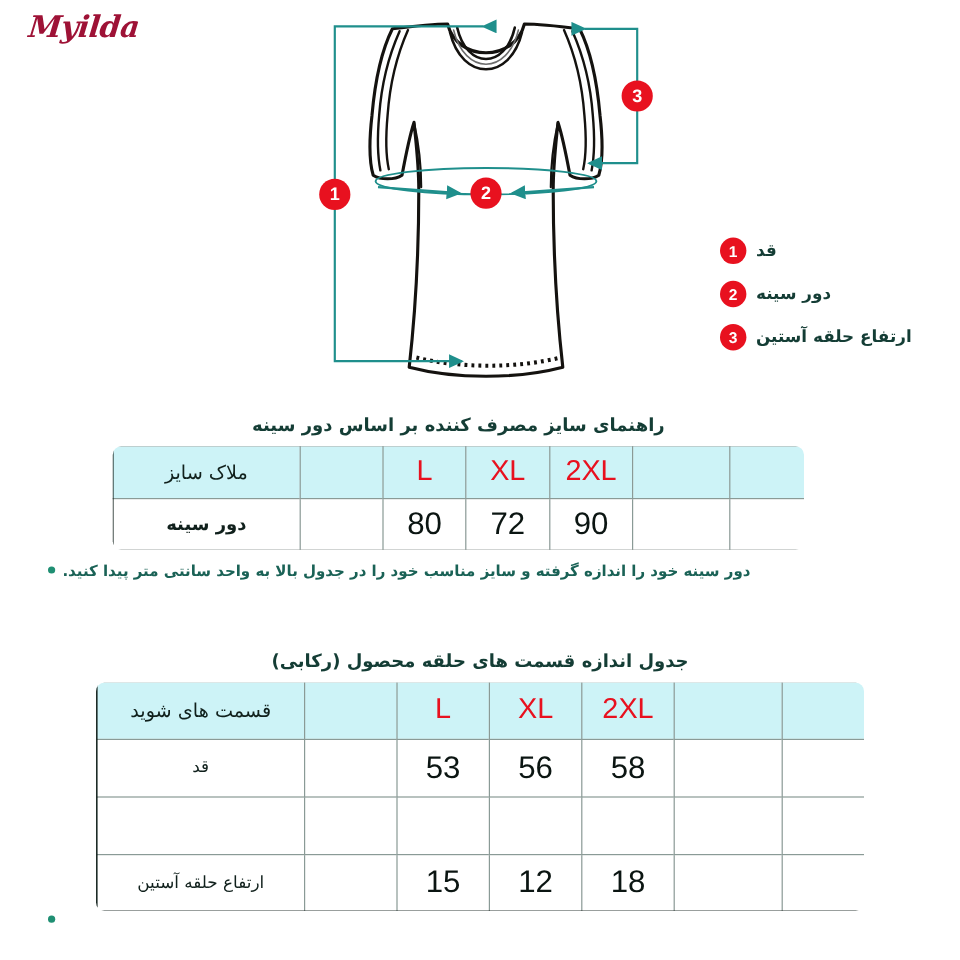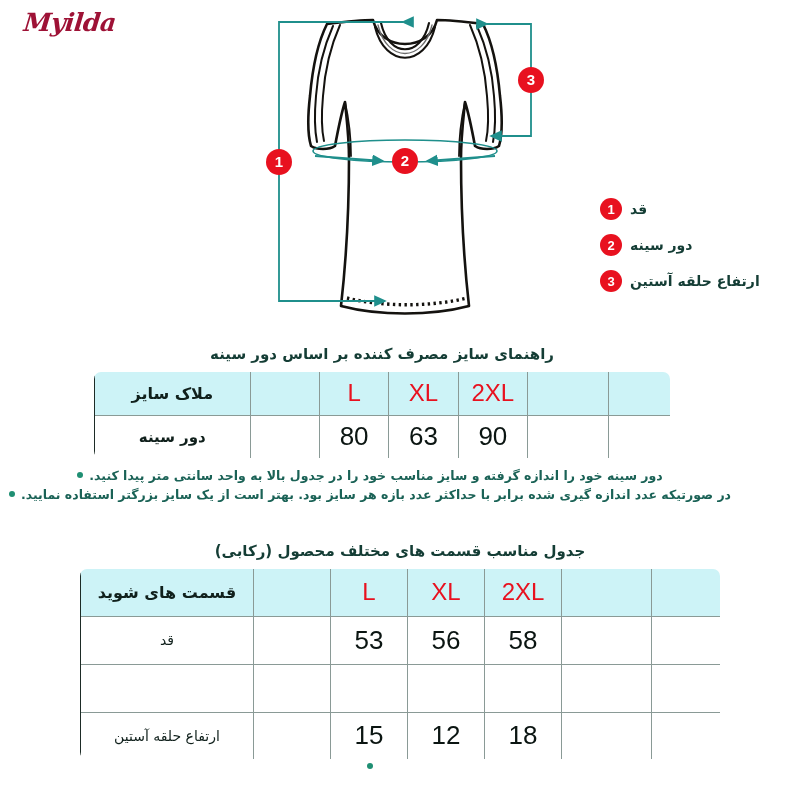--- a/index.html
+++ b/index.html
@@ -119,21 +119,21 @@
 
   .size-head {
     color: #e8111f;
     font-size: 24px;
     font-weight: normal;
     font-family: "Liberation Sans", sans-serif;
   }
   .label-head {
     color: #10201c;
     font-size: 16px;
-    font-weight: bold;
+    font-weight: normal;
   }
   .row-label {
     color: #10201c;
     font-size: 15px;
     font-weight: bold;
   }
   #table-block-2 .row-label { font-weight: normal; font-size: 14px; }
   .num {
     color: #0b1512;
     font-size: 26px;
@@ -146,21 +146,21 @@
     left: 40px;
     width: 660px;
     text-align: right;
   }
   #notes-1 { top: 466px; }
   #notes-2 { top: 757px; }
   .note-line {
     display: flex;
     flex-direction: row-reverse;
     align-items: flex-start;
-    justify-content: center;
+    justify-content: flex-start;
     gap: 6px;
     font-size: 12.5px;
     line-height: 1.55;
     color: #1a6256;
     font-weight: bold;
     white-space: nowrap;
   }
   .note-dot {
     width: 6px;
     height: 6px;
@@ -287,42 +287,38 @@
         <th class="size-head">L</th>
         <th></th>
         <th class="label-head">ملاک سایز</th>
       </tr>
     </thead>
     <tbody>
       <tr class="row-d">
         <td></td>
         <td></td>
         <td class="num">90</td>
-        <td class="num">63</td>
+        <td class="num">72</td>
         <td class="num">80</td>
         <td></td>
         <td class="row-label">دور سینه</td>
       </tr>
     </tbody>
   </table>
 </div>
 
 <div class="notes" id="notes-1">
   <div class="note-line">
     <span class="note-dot"></span>
     <span>دور سینه خود را اندازه گرفته و سایز مناسب خود را در جدول بالا به واحد سانتی متر پیدا کنید.</span>
   </div>
-  <div class="note-line">
-    <span class="note-dot"></span>
-    <span>در صورتیکه عدد اندازه گیری شده برابر با حداکثر عدد بازه هر سایز بود. بهتر است از یک سایز بزرگتر استفاده نمایید.</span>
-  </div>
 </div>
 
 <div class="tbl-wrap" id="table-block-2">
-  <div class="table-title">جدول مناسب قسمت های مختلف محصول (رکابی)</div>
+  <div class="table-title">جدول اندازه قسمت های حلقه محصول (رکابی)</div>
   <table class="sizetable">
     <colgroup>
       <col class="col-e2">
         <col class="col-blank">
         <col class="col-sz">
       <col class="col-sz">
         <col class="col-sz">
         <col class="col-e1">
         <col class="col-label">
     </colgroup>

